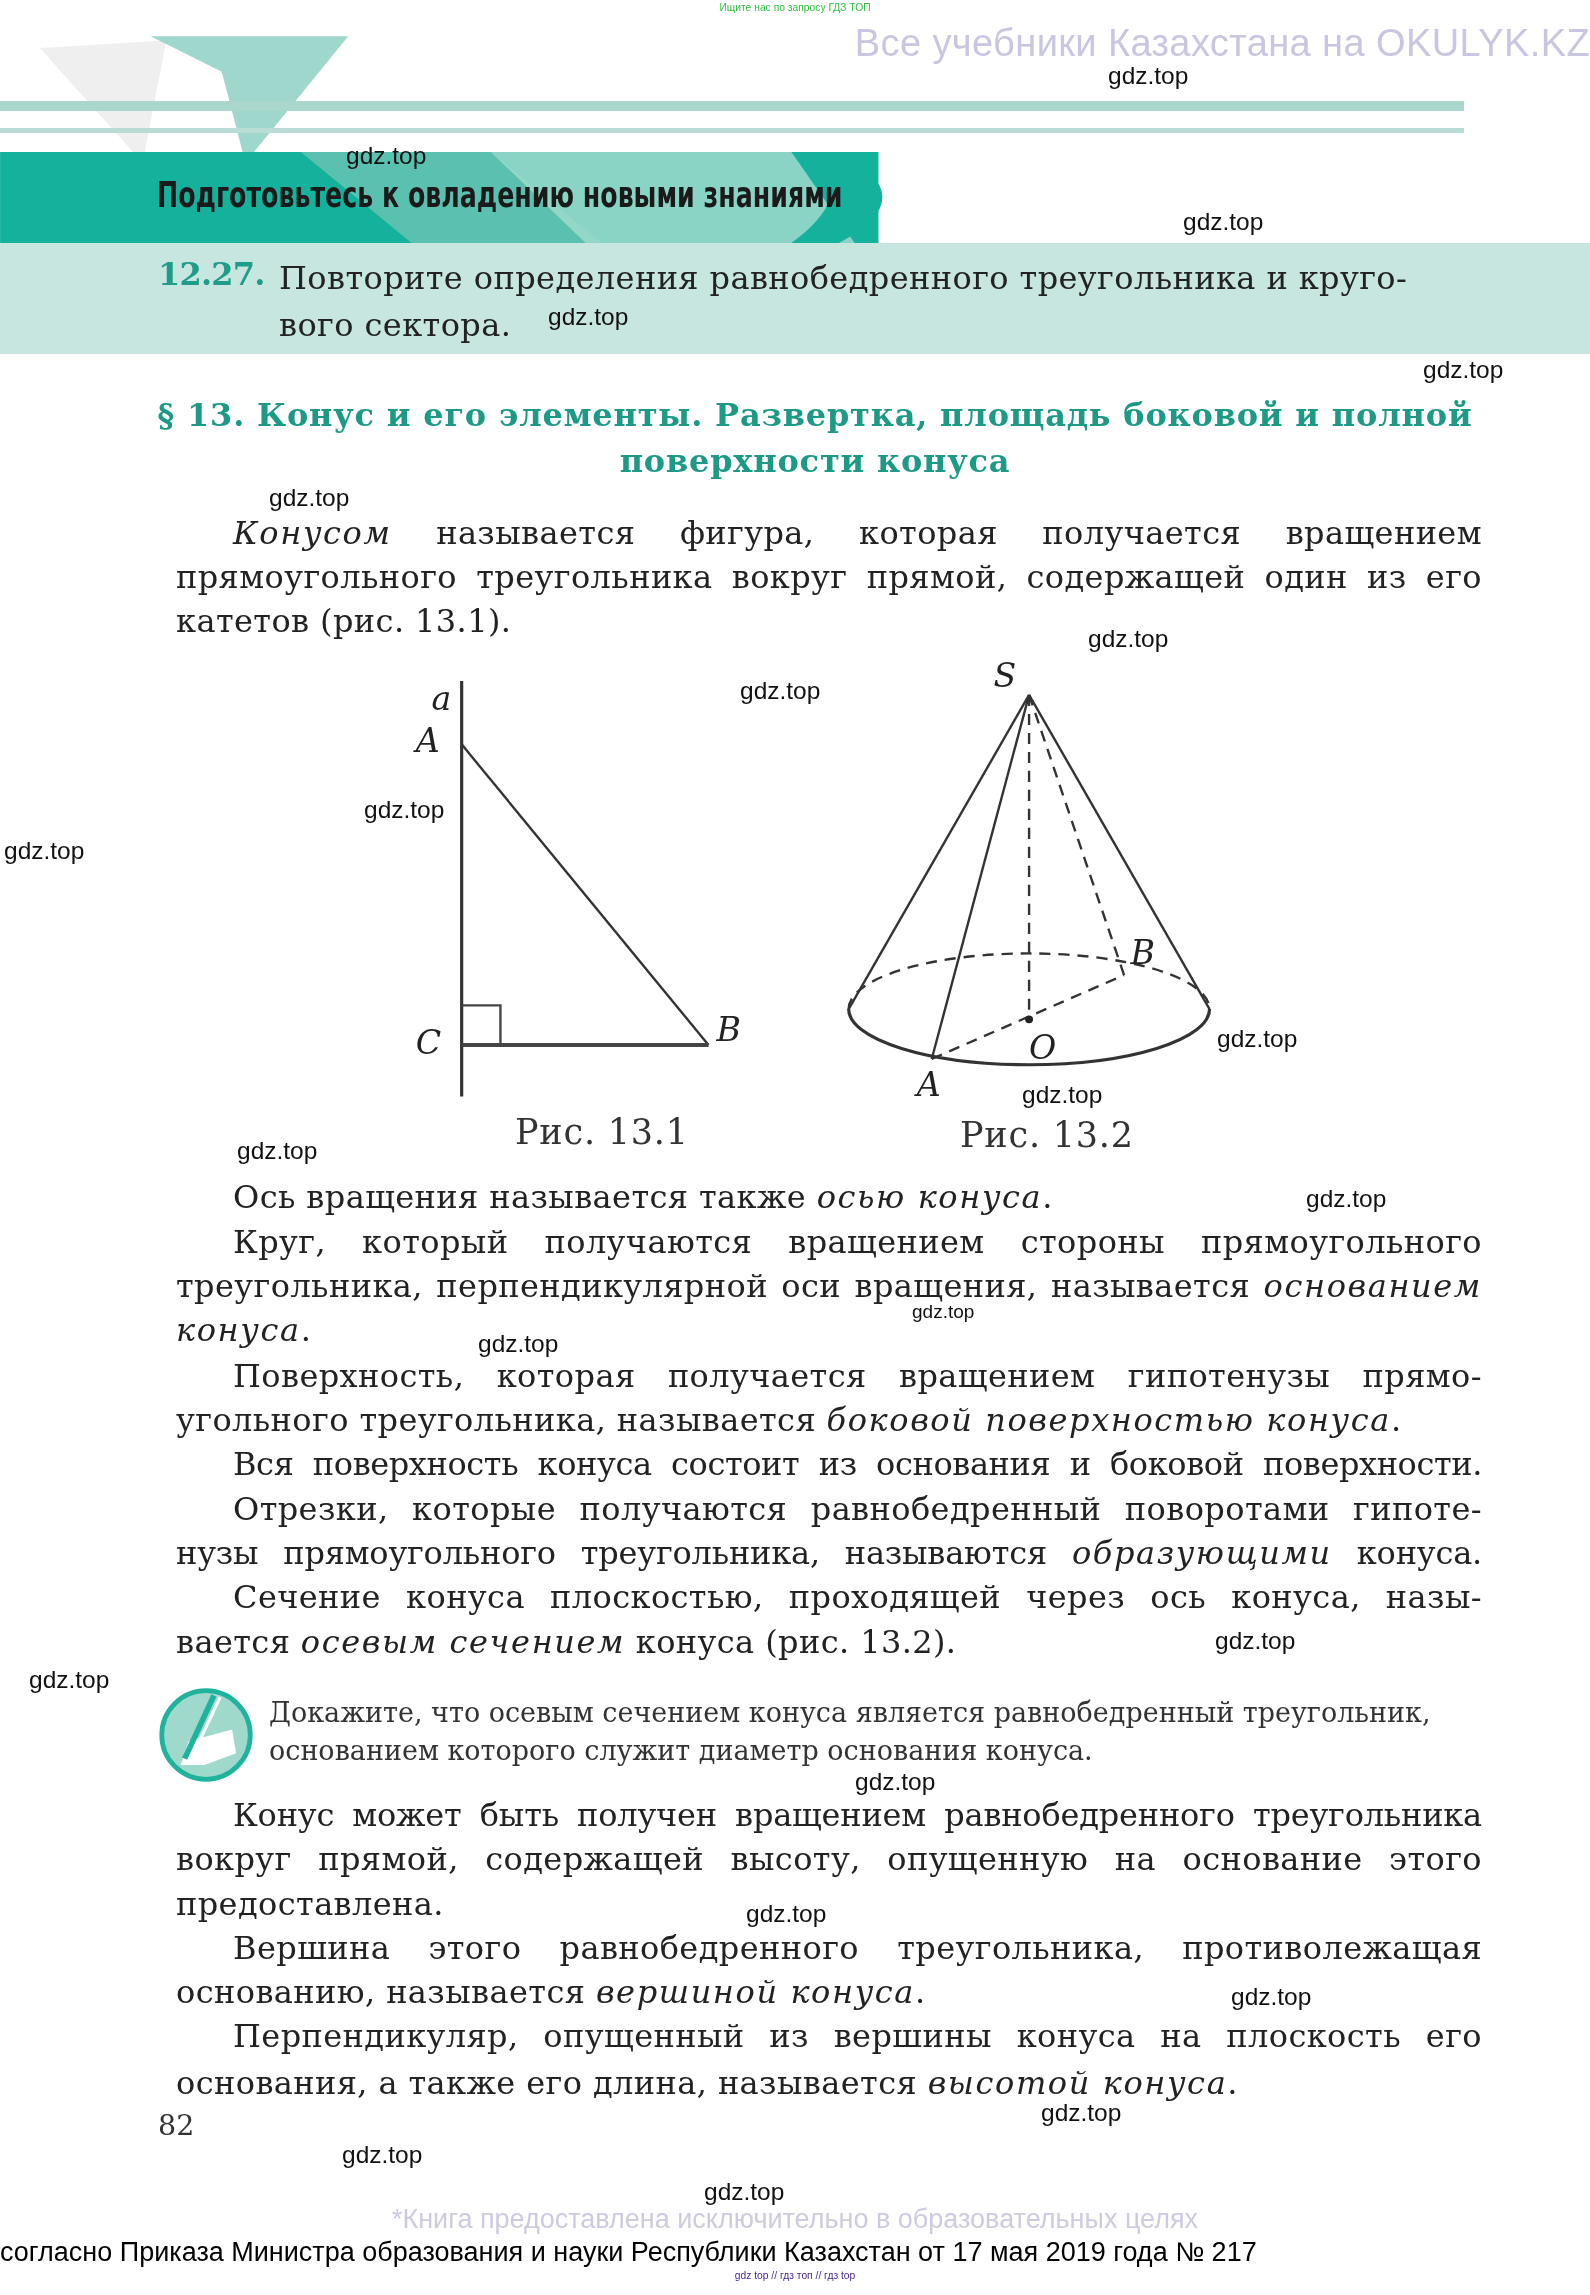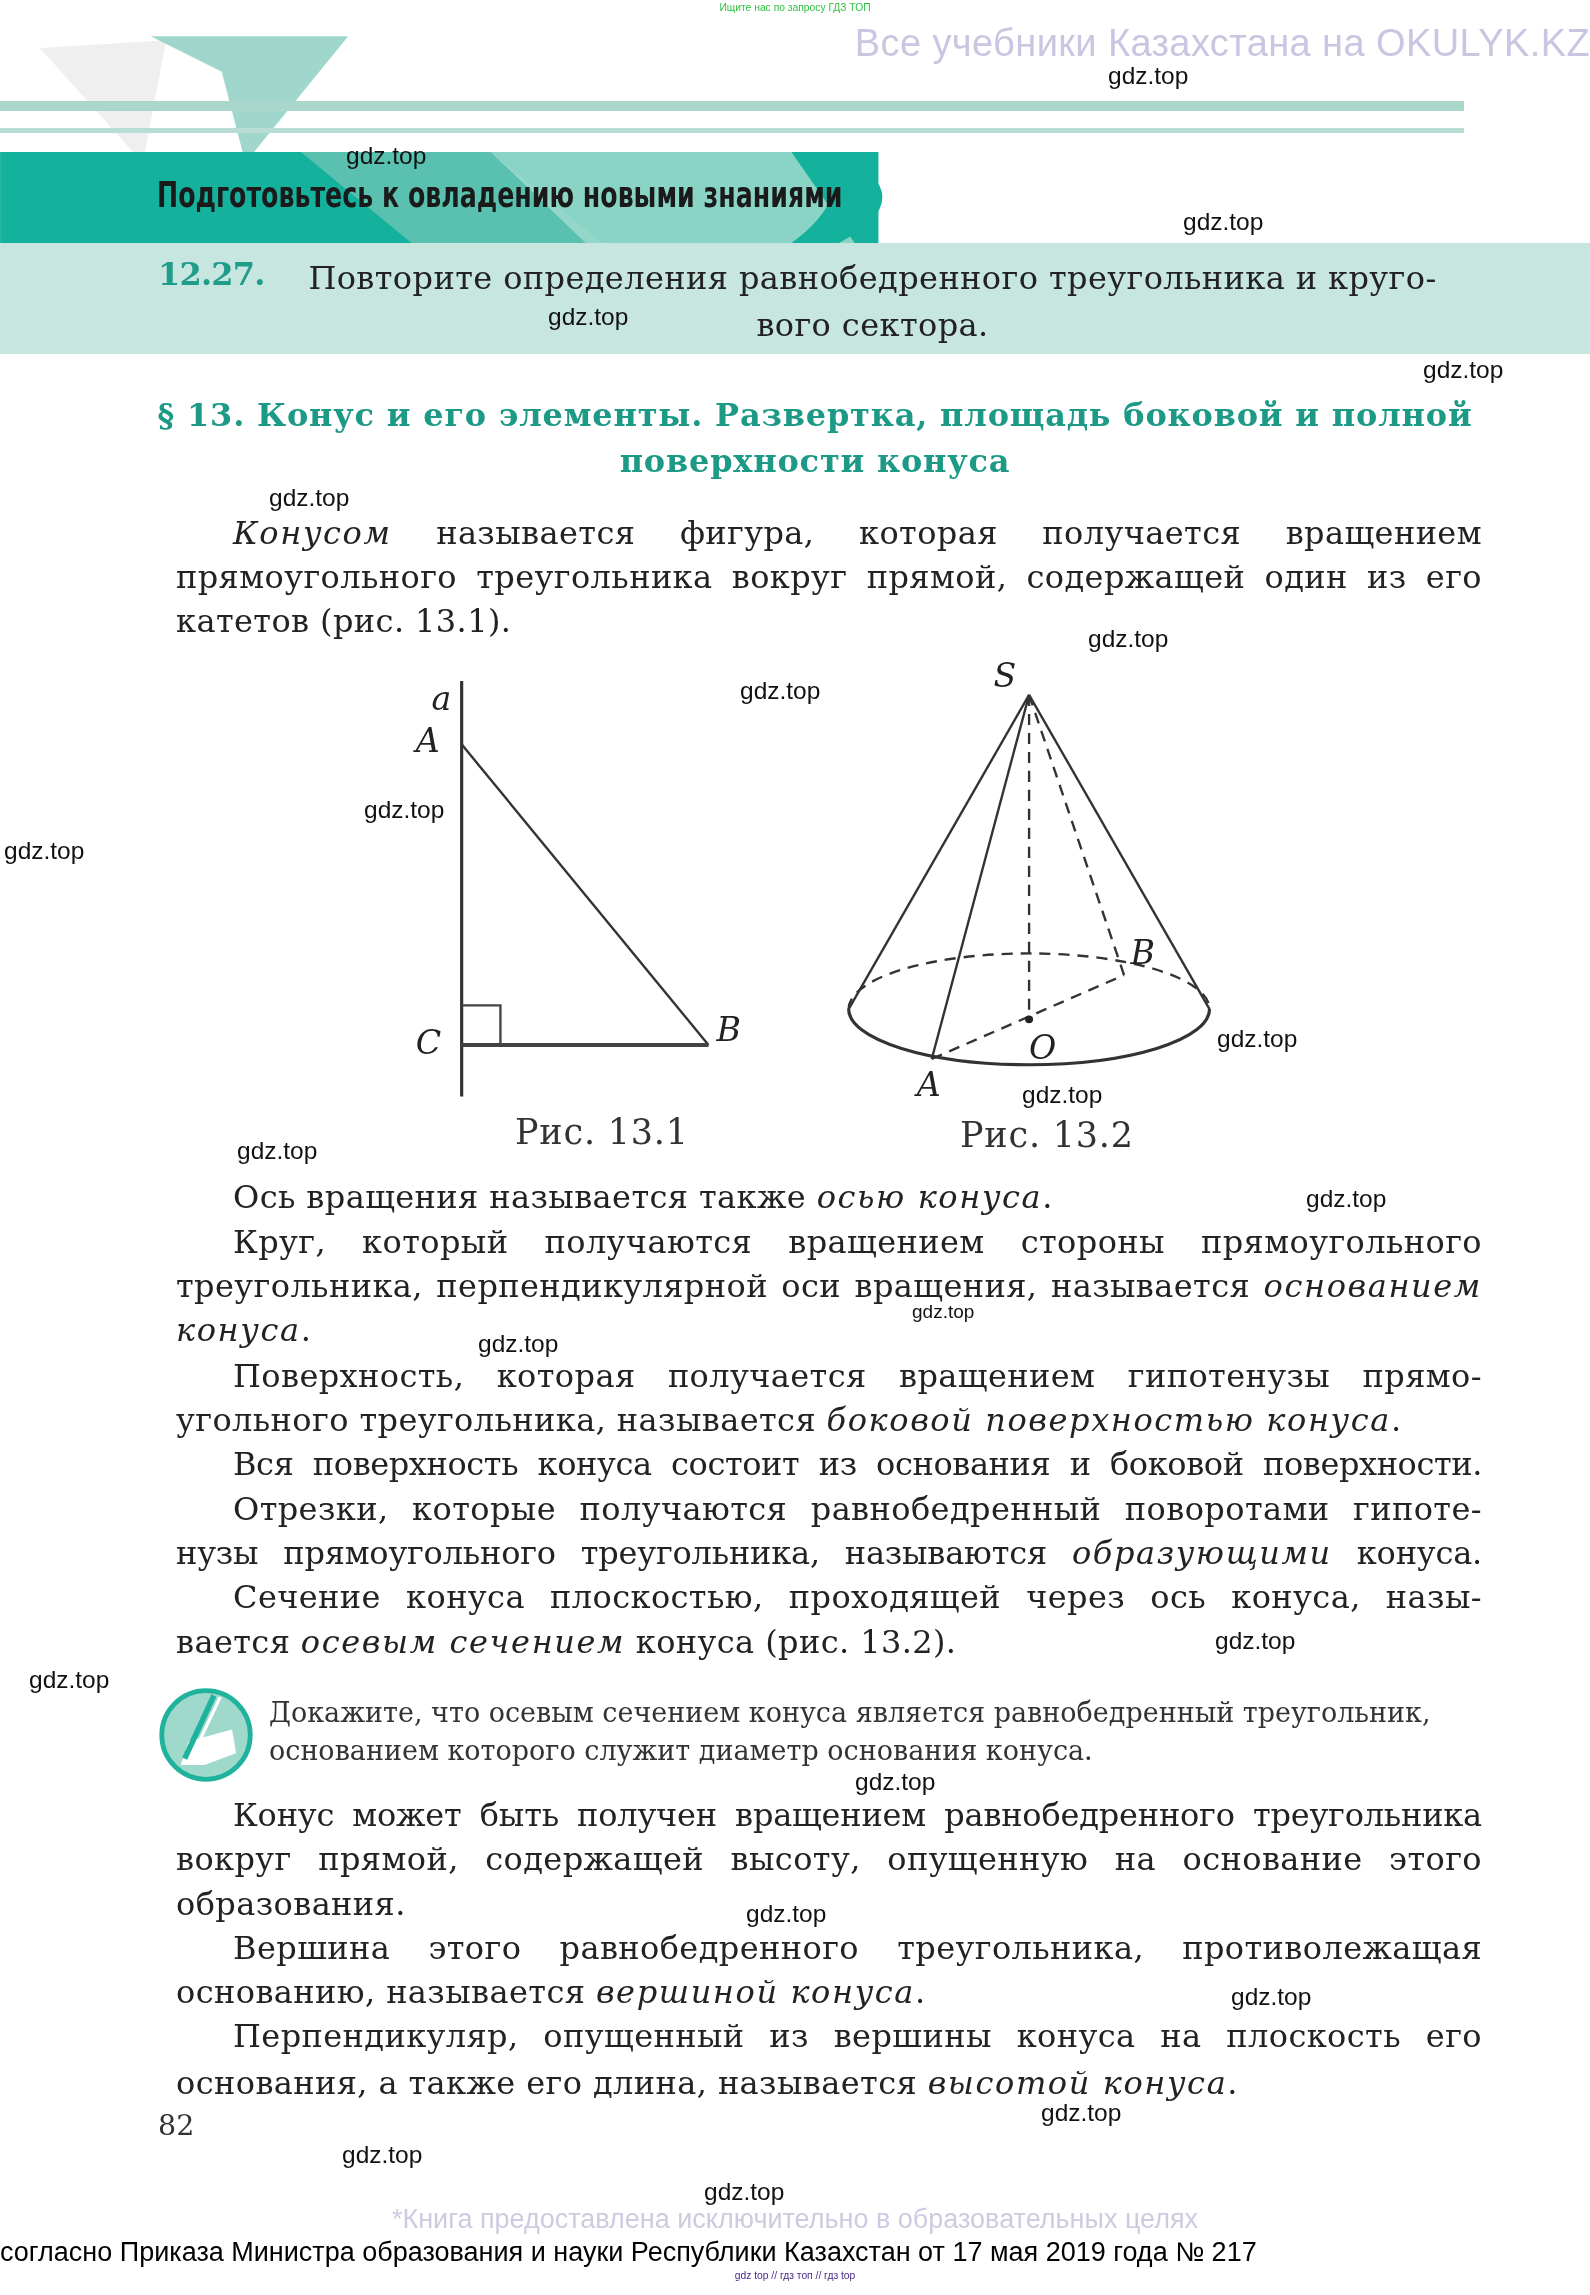--- a/index.html
+++ b/index.html
@@ -9,21 +9,21 @@
   .wm.small{font-size:19px;}
   .topnote{left:0;width:1590px;top:1.6px;text-align:center;font-family:"Liberation Sans",sans-serif;font-size:10.3px;color:#2fbf3f;}
   .site-title{left:0;width:1590px;top:22px;text-align:right;font-family:"Liberation Sans",sans-serif;font-size:38px;color:#c8c6e0;letter-spacing:0.4px;}
   .stripe1{left:0;top:101px;width:1464px;height:9.5px;background:#a9d7cc;}
   .stripe2{left:0;top:128px;width:1464px;height:4.7px;background:#b9ddd5;}
   .deco{left:32px;top:24px;width:332px;height:139px;}
   .banner{left:0;top:152px;width:926px;height:91px;}
   .banner-text{left:157px;top:174px;font-family:"DejaVu Sans Condensed","DejaVu Sans",sans-serif;font-weight:bold;font-size:36px;color:#1a1a1a;letter-spacing:0px;transform:scaleX(0.78);transform-origin:left center;white-space:nowrap;}
   .exbox{left:0;top:243px;width:1590px;height:111px;background:#c7e6e0;}
   .exnum{left:158px;top:255px;font-size:32px;color:#1f9c8a;font-weight:bold;letter-spacing:-0.8px;}
-  .extext{left:279px;top:255px;width:1187px;font-size:32px;line-height:47px;color:#222;letter-spacing:0.4px;text-align:center;}
+  .extext{left:279px;top:255px;width:1187px;font-size:32px;line-height:47px;color:#222;letter-spacing:0.4px;}
   .sec{left:142px;width:1346px;text-align:center;font-size:32px;font-weight:bold;color:#1c9a86;line-height:46px;letter-spacing:0.8px;}
   .p{position:absolute;left:176px;width:1306px;font-size:32px;line-height:44px;text-align:justify;text-align-last:justify;letter-spacing:0.4px;}
   .p.last{text-align-last:left;}
   .ind{text-indent:57px;}
   i{font-style:italic;letter-spacing:1.6px;}
   .cap{font-size:35px;color:#333;letter-spacing:0.8px;}
   .label{font-family:"DejaVu Serif",serif;font-style:italic;font-size:42px;fill:#222;}
   .hint{left:269px;top:1694px;width:1203px;font-size:27px;line-height:38px;color:#333;letter-spacing:0;}
   .footer1{left:0;width:1590px;top:2204px;text-align:center;font-family:"Liberation Sans",sans-serif;font-size:27px;color:#cdcbe0;}
   .footer2{left:0;width:1590px;top:2237px;font-family:"Liberation Sans",sans-serif;font-size:27px;color:#000000;}
@@ -109,21 +109,21 @@
   <line x1="72" y1="12" x2="35" y2="92" stroke="#1fb39d" stroke-width="7"></line>
   <line x1="80" y1="14" x2="45" y2="88" stroke="#ffffff" stroke-width="4"></line>
 </svg>
 <div class="abs hint">
   <div>Докажите, что осевым сечением конуса является равнобедренный треугольник,</div>
   <div>основанием которого служит диаметр основания конуса.</div>
 </div>
 
 <div class="p ind" style="top:1793px;letter-spacing:-0.2px">Конус может быть получен вращением равнобедренного треугольника</div>
 <div class="p" style="top:1837px">вокруг прямой, содержащей высоту, опущенную на основание этого</div>
-<div class="p last" style="top:1882px">образования.</div>
+<div class="p last" style="top:1882px">предоставлена.</div>
 <div class="p ind" style="top:1926px">Вершина этого равнобедренного треугольника, противолежащая</div>
 <div class="p last" style="top:1970px"><span>основанию, называется </span><i>вершиной конуса</i><span>.</span></div>
 <div class="p ind" style="top:2014px">Перпендикуляр, опущенный из вершины конуса на плоскость его</div>
 <div class="p last" style="top:2061px"><span>основания, а также его длина, называется </span><i>высотой конуса</i><span>.</span></div>
 
 <div class="abs pagenum">82</div>
 
 <div class="wm" style="left:1108px;top:62px">gdz.top</div>
 <div class="wm" style="left:346px;top:142px">gdz.top</div>
 <div class="wm" style="left:1183px;top:208px">gdz.top</div>

